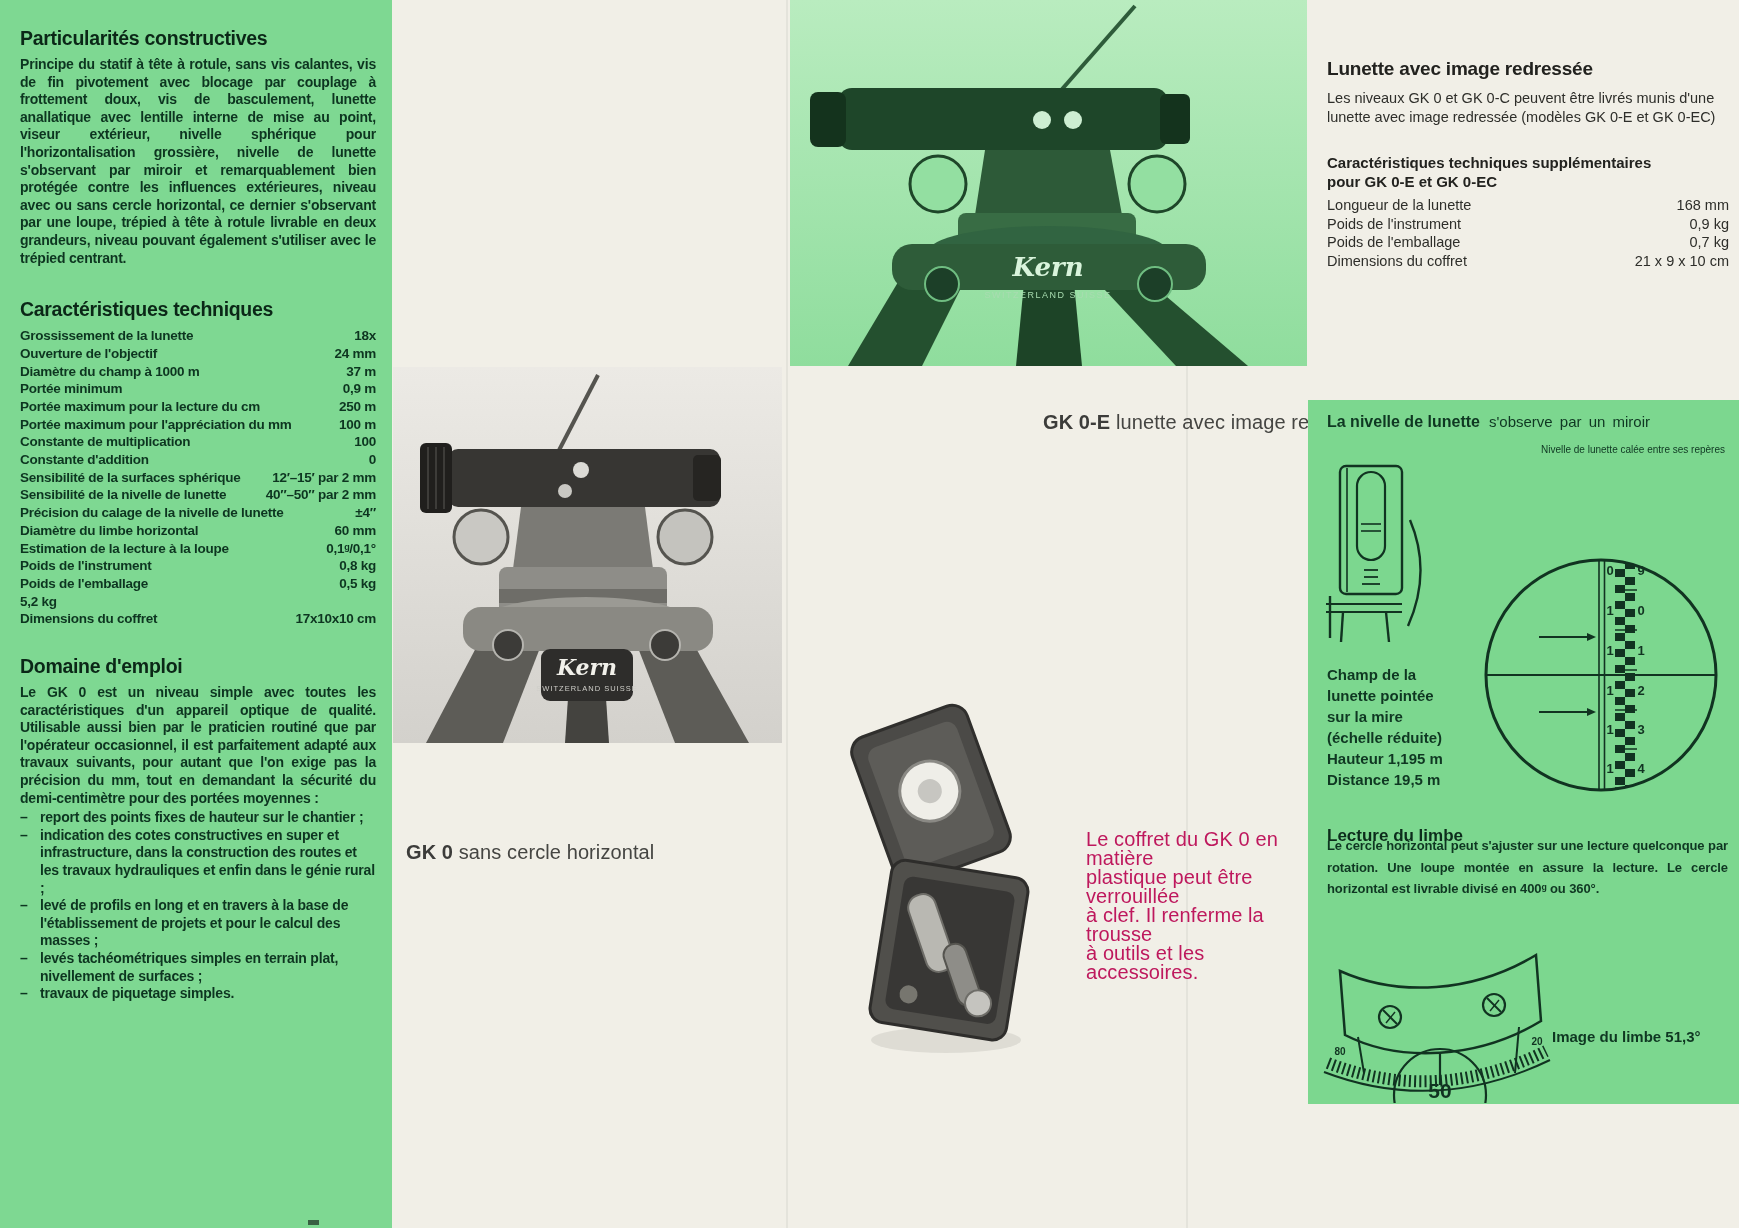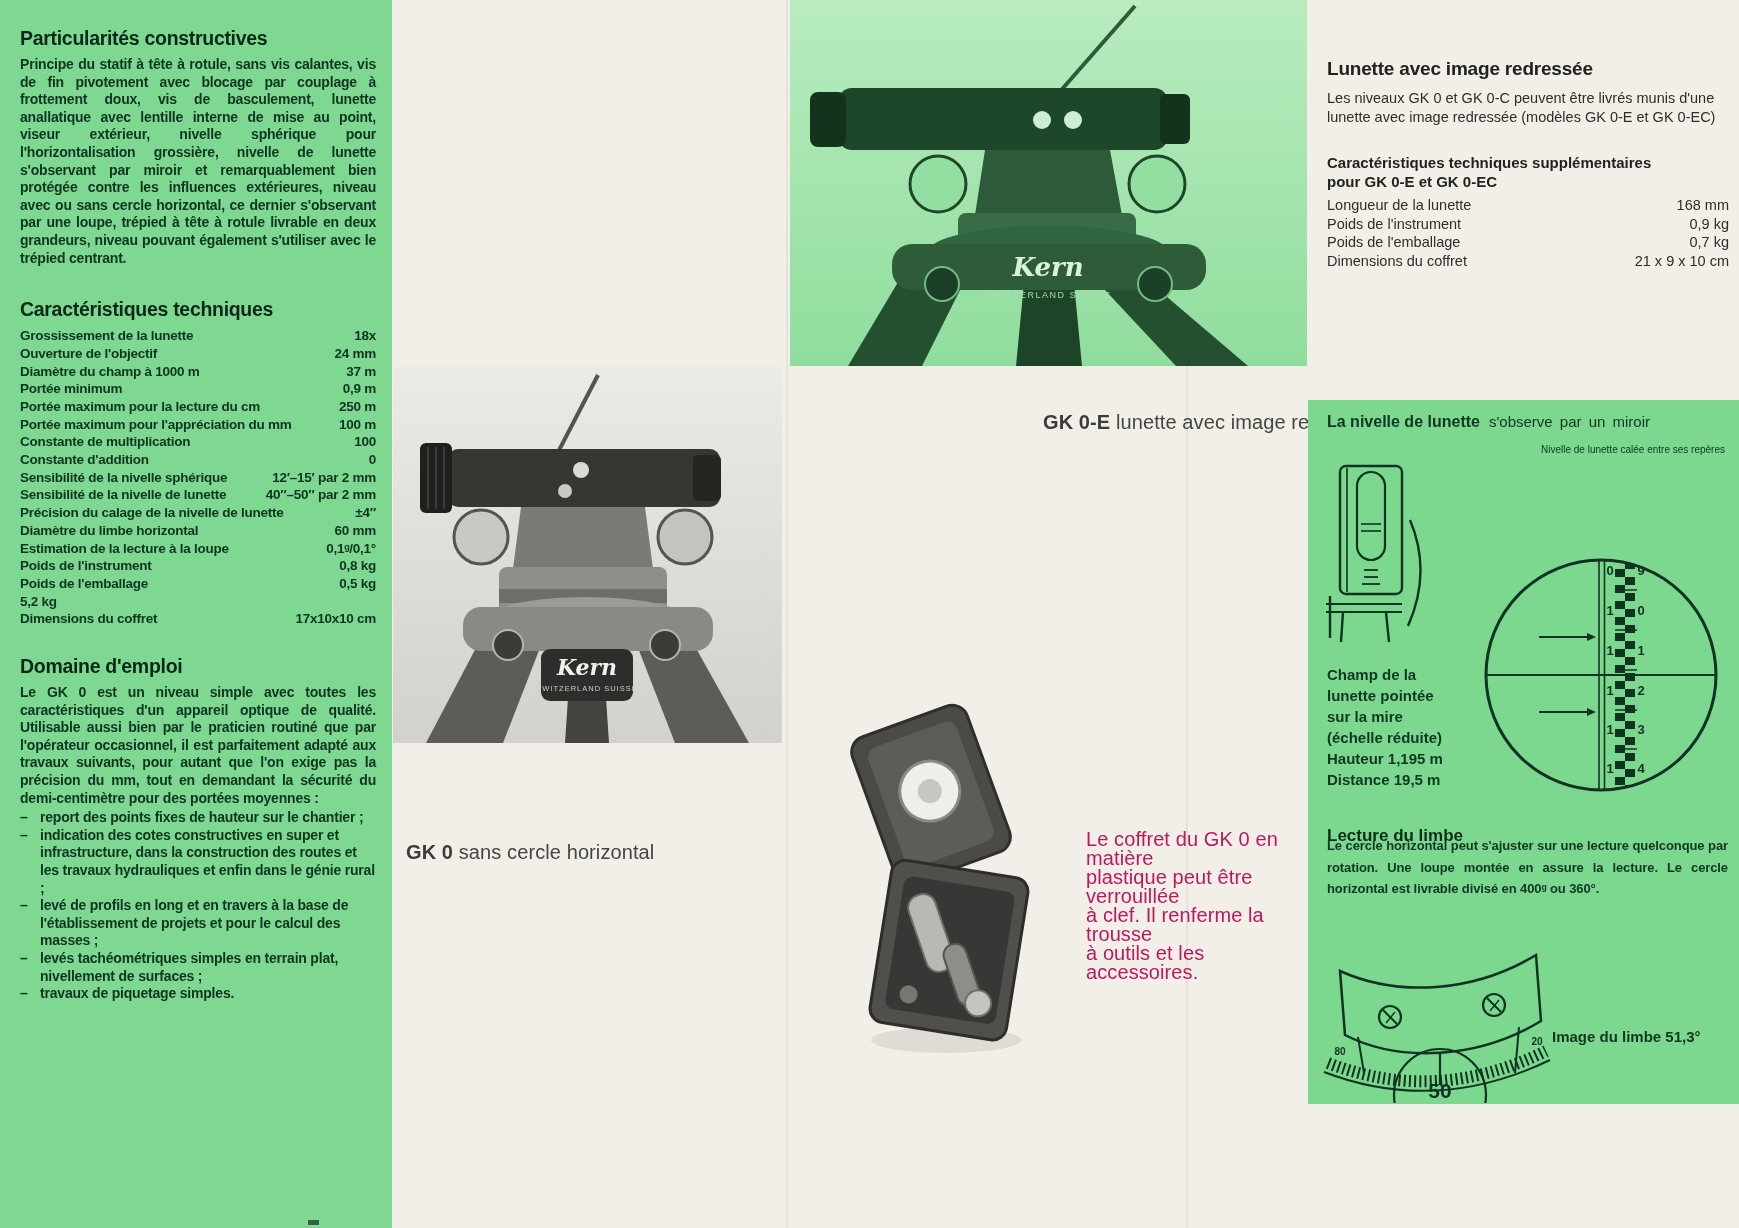--- a/index.html
+++ b/index.html
@@ -143,21 +143,21 @@
         </div>
       <div class="spec-row">
           <span class="spec-l">Constante de multiplication</span>
           <span class="spec-v">100</span>
         </div>
       <div class="spec-row">
           <span class="spec-l">Constante d'addition</span>
           <span class="spec-v">0</span>
         </div>
       <div class="spec-row">
-          <span class="spec-l">Sensibilité de la nivelle sphérique</span>
+          <span class="spec-l">Sensibilité de la surfaces sphérique</span>
           <span class="spec-v">12′–15′ par 2 mm</span>
         </div>
       <div class="spec-row">
           <span class="spec-l">Sensibilité de la nivelle de lunette</span>
           <span class="spec-v">40″–50″ par 2 mm</span>
         </div>
       <div class="spec-row">
           <span class="spec-l">Précision du calage de la nivelle de lunette</span>
           <span class="spec-v">±4″</span>
         </div>

